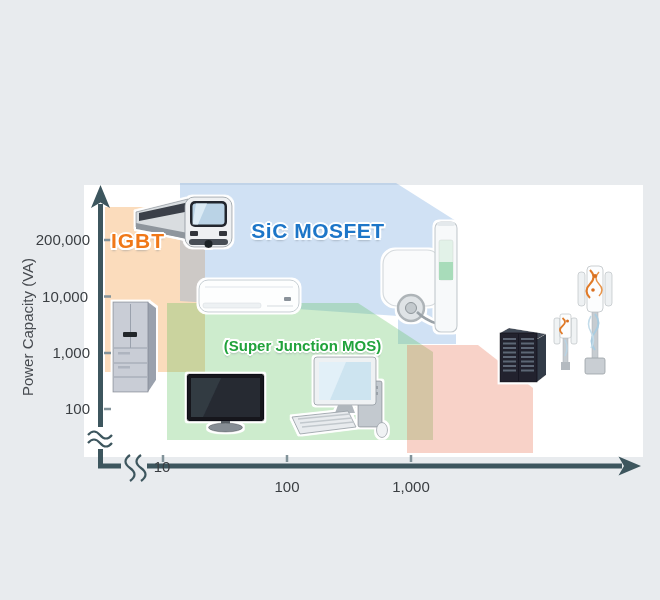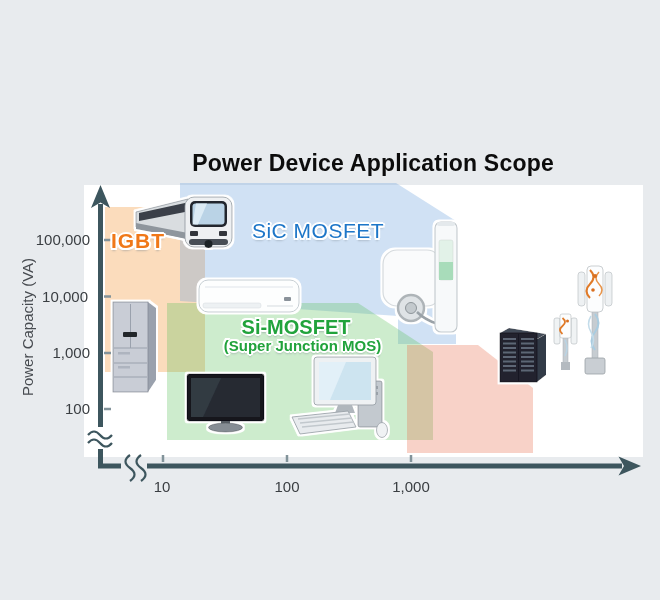--- a/index.html
+++ b/index.html
@@ -15,21 +15,21 @@
   .axis-text{font-size:15px;color:#3a3e42;}
   .y-tick{width:72px;text-align:right;}
   .x-tick{transform:translateX(-50%);}
   .x-title{width:200px;text-align:right;}
   .y-title{transform:translate(-50%,-50%) rotate(-90deg);color:#474b50;}
   .halo{text-shadow:
     -2px 0 0 #fff, 2px 0 0 #fff, 0 -2px 0 #fff, 0 2px 0 #fff,
     -1.5px -1.5px 0 #fff, 1.5px -1.5px 0 #fff, -1.5px 1.5px 0 #fff, 1.5px 1.5px 0 #fff,
     0 3px 2px rgba(120,130,140,.45);}
   .igbt-l{font-size:21px;font-weight:bold;color:#f07818;letter-spacing:1px;}
-  .sic-l{font-size:21px;font-weight:normal;color:#1d76c8;letter-spacing:.5px;padding-left:36px;}
+  .sic-l{font-size:21px;font-weight:bold;color:#1d76c8;letter-spacing:.5px;padding-left:36px;}
   .si-l{font-size:20px;font-weight:bold;color:#21a33c;}
   .si-sub{font-size:15px;font-weight:bold;color:#21a33c;}
   .gan-l{font-size:25px;font-weight:bold;color:#e02828;letter-spacing:1px;}
 </style>
 </head>
 <body>
 
 <div id="canvas">
 
   <div id="plot"></div>
@@ -195,31 +195,29 @@
         <path d="M141 455 q-9 6.5 0 13 t0 13"></path>
       </g>
       <g stroke="#82939a" stroke-width="2.5">
         <line x1="163" y1="455" x2="163" y2="462"></line>
         <line x1="287" y1="455" x2="287" y2="462"></line>
         <line x1="411" y1="455" x2="411" y2="462"></line>
       </g>
     </g>
   </svg>
 
-  <div class="lbl title" style="left:373px;top:150px;transform:translateX(-50%);">Power Device Application Scope</div>
 
   <div class="lbl axis-text y-title" style="left:27px;top:327px;">Power Capacity (VA)</div>
 
-  <div class="lbl axis-text y-tick" style="left:18px;top:231px;">100,000</div>
+  <div class="lbl axis-text y-tick" style="left:18px;top:231px;">200,000</div>
   <div class="lbl axis-text y-tick" style="left:16px;top:288px;">10,000</div>
   <div class="lbl axis-text y-tick" style="left:18px;top:344px;">1,000</div>
   <div class="lbl axis-text y-tick" style="left:18px;top:400px;">100</div>
 
-  <div class="lbl axis-text x-tick" style="left:162px;top:478px;text-align:right;">10</div>
+  <div class="lbl axis-text x-tick" style="left:162px;top:458px;text-align:right;">10</div>
   <div class="lbl axis-text x-tick" style="left:287px;top:478px;">100</div>
   <div class="lbl axis-text x-tick" style="left:411px;top:478px;">1,000</div>
 
   <div class="lbl halo igbt-l center" style="left:138px;top:241px;">IGBT</div>
   <div class="lbl halo sic-l center" style="left:300px;top:231px;">SiC MOSFET</div>
-  <div class="lbl halo si-l center" style="left:296px;top:327px;">Si-MOSFET</div>
   <div class="lbl halo si-sub center" style="left:296px;top:345px;padding-left:13px;">(Super Junction MOS)</div>
 
 </div>
 
 </body></html>

